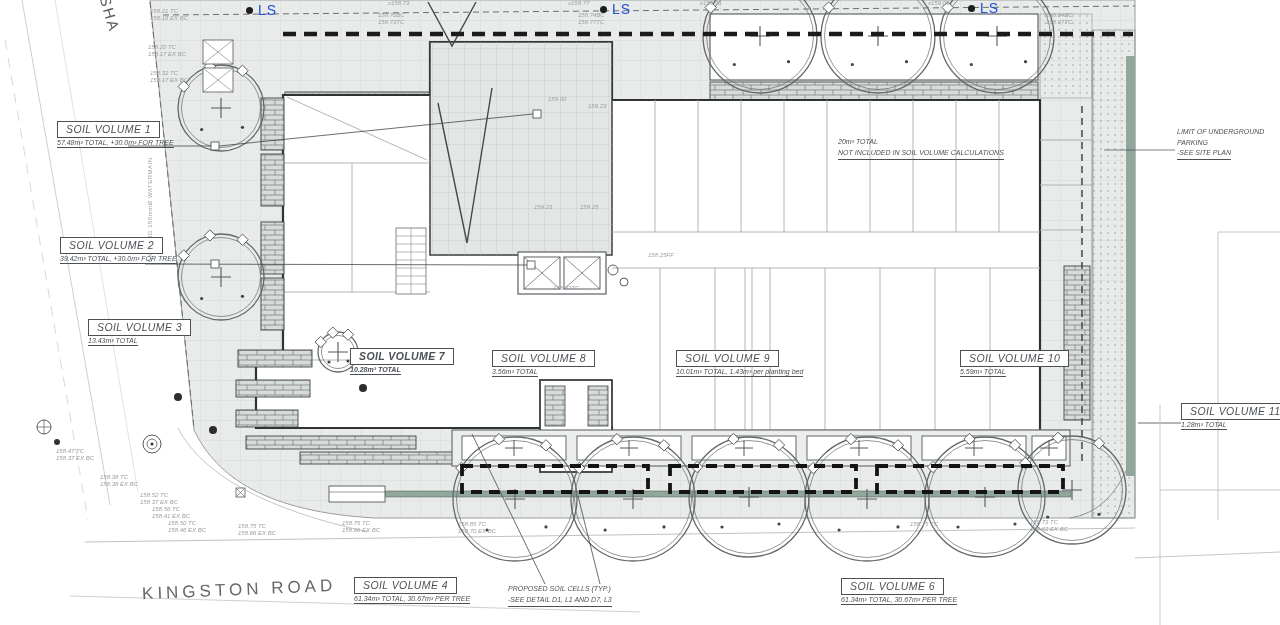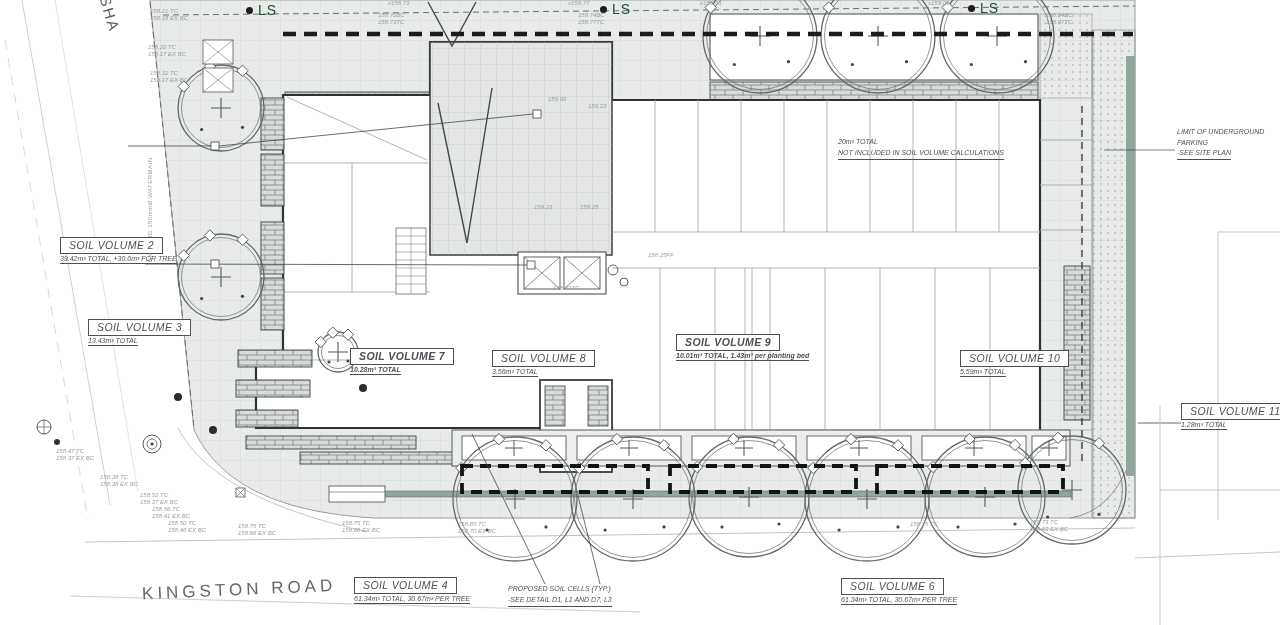--- a/index.html
+++ b/index.html
@@ -10,21 +10,21 @@
   .sv-label{position:absolute;color:#4b5055;font-style:italic;z-index:5;}
   .sv-box{display:inline-block;background:#fff;border:1.2px solid #4b5055;padding:1px 8px 2px;
           font-size:10.5px;letter-spacing:.4px;white-space:nowrap;}
   .sv-sub{font-size:7px;white-space:nowrap;margin-top:1px;}
   .sv-sub .u{border-bottom:.8px solid #4b5055;padding-bottom:.5px;display:inline-block;}
   .note{position:absolute;font-size:7px;font-style:italic;color:#4b5055;line-height:1.5;
         white-space:nowrap;z-index:5;}
   .note .u{border-bottom:.8px solid #4b5055;display:inline-block;padding-bottom:.5px;}
   .spot{position:absolute;font-size:6px;font-style:italic;color:#9ba0a5;line-height:1.2;
         white-space:nowrap;z-index:4;}
-  .ls{position:absolute;font-size:14px;color:#14532d;letter-spacing:1px;z-index:5;
+  .ls{position:absolute;font-size:14px;color:#1d4ed8;letter-spacing:1px;z-index:5;
       display:flex;align-items:center;}
   .ls .dot{width:7px;height:7px;border-radius:50%;background:#1d1d1d;margin-right:5px;}
   .road-kingston{position:absolute;left:142px;top:580px;font-size:17px;color:#64686d;
       letter-spacing:4px;transform:rotate(-2.5deg);z-index:5;}
   .road-side{position:absolute;left:113px;top:-6px;font-size:15px;color:#595d61;
       letter-spacing:2px;transform:rotate(74deg);transform-origin:0 0;z-index:5;}
   .watermain{position:absolute;left:147px;top:262px;font-size:6px;color:#9ba0a5;
       letter-spacing:.5px;transform:rotate(-90deg);transform-origin:0 0;white-space:nowrap;z-index:4;}
 </style>
 </head>
@@ -335,25 +335,26 @@
 
   <g stroke="#c3c7c5" stroke-width="1" fill="none">
     <path d="M 1218,232 V 520 M 1218,232 H 1280 M 1160,405 V 625 M 1135,558 L 1280,552 M 1160,490 H 1280"></path>
   </g>
 </svg>
 
 <div id="annot">
   <div class="road-kingston">KINGSTON ROAD</div>
   <div class="road-side">SHA</div>
   <div class="watermain">EXISTING 150mmØ WATERMAIN</div>
+<div class="sv-label" style="left: 57px; top: 119px;"><div class="sv-box">SOIL VOLUME 1</div><div class="sv-sub"><span class="u">57.48m³ TOTAL, +30.0m³ FOR TREE</span></div></div>
       <div class="sv-label" style="left: 60px; top: 235px;"><div class="sv-box">SOIL VOLUME 2</div><div class="sv-sub"><span class="u">39.42m³ TOTAL, +30.0m³ FOR TREE</span></div></div>
       <div class="sv-label" style="left: 60px; top: 317px; padding-left: 28px;"><div class="sv-box">SOIL VOLUME 3</div><div class="sv-sub"><span class="u">13.43m³ TOTAL</span></div></div>
       <div class="sv-label" style="left: 350px; top: 346px; font-weight: bold;"><div class="sv-box">SOIL VOLUME 7</div><div class="sv-sub"><span class="u">10.28m³ TOTAL</span></div></div>
       <div class="sv-label" style="left: 492px; top: 348px;"><div class="sv-box">SOIL VOLUME 8</div><div class="sv-sub"><span class="u">3.56m³ TOTAL</span></div></div>
-      <div class="sv-label" style="left: 676px; top: 332px; font-weight: bold;"><div class="sv-box">SOIL VOLUME 9</div><div class="sv-sub"><span class="u">10.01m³ TOTAL, 1.43m³ per planting bed</span></div></div>
+      <div class="sv-label" style="left: 676px; top: 348px;"><div class="sv-box">SOIL VOLUME 9</div><div class="sv-sub"><span class="u">10.01m³ TOTAL, 1.43m³ per planting bed</span></div></div>
       <div class="sv-label" style="left: 960px; top: 348px;"><div class="sv-box">SOIL VOLUME 10</div><div class="sv-sub"><span class="u">5.59m³ TOTAL</span></div></div>
       <div class="sv-label" style="left: 1181px; top: 401px;"><div class="sv-box">SOIL VOLUME 11</div><div class="sv-sub"><span class="u">1.28m³ TOTAL</span></div></div>
       <div class="sv-label" style="left: 341px; top: 575px; margin-left: 13px;"><div class="sv-box">SOIL VOLUME 4</div><div class="sv-sub"><span class="u">61.34m³ TOTAL, 30.67m³ PER TREE</span></div></div>
       <div class="sv-label" style="left: 841px; top: 576px;"><div class="sv-box">SOIL VOLUME 6</div><div class="sv-sub"><span class="u">61.34m³ TOTAL, 30.67m³ PER TREE</span></div></div>
       <div class="note" style="left: 1177px; top: 127px;">
         <div>LIMIT OF UNDERGROUND</div>
         <div>PARKING</div>
         <div><span class="u">-SEE SITE PLAN</span></div>
       </div>
       <div class="note" style="left: 838px; top: 137px;">

